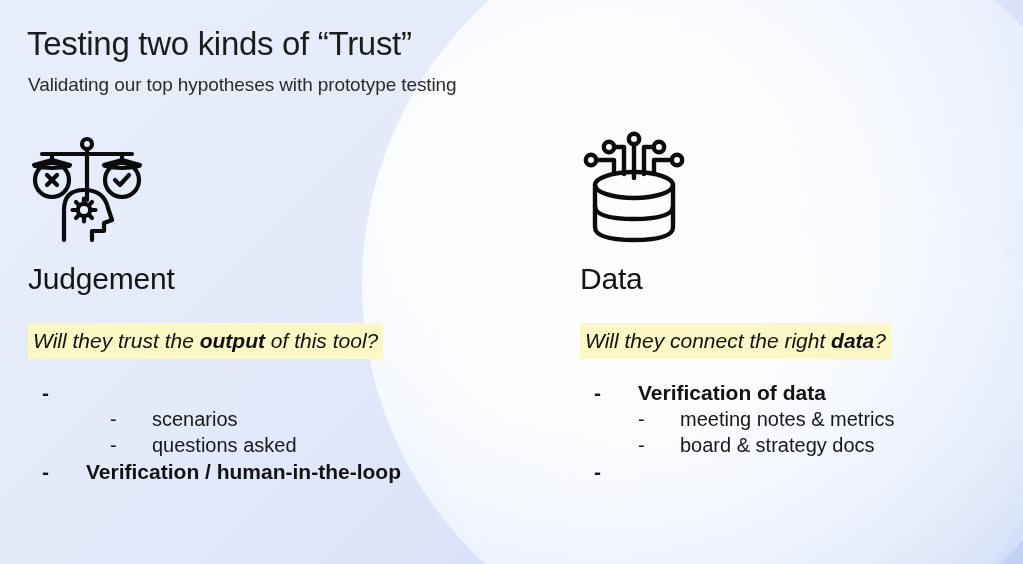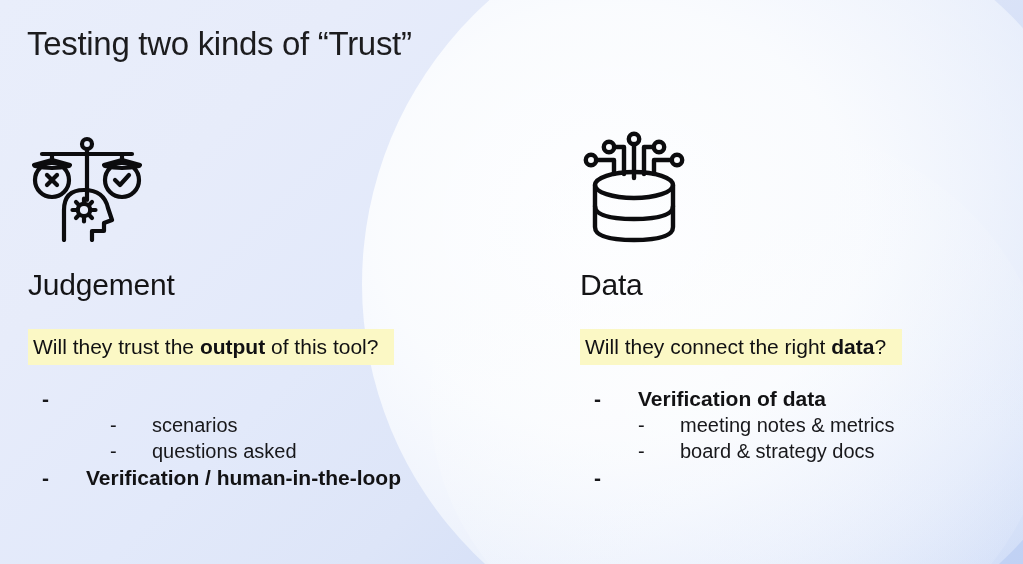--- a/index.html
+++ b/index.html
@@ -89,40 +89,41 @@
     width: 470px;
   }
   #column-judgement { left: 28px; }
   #column-data { left: 580px; }
 
   .icon-wrap {
     height: 118px;
     display: block;
   }
   .col-heading {
-    margin-top: 20px;
+    margin-top: 14px;
     font-size: 30px;
     font-weight: 500;
     letter-spacing: -0.2px;
     color: #141416;
     line-height: 1.1;
   }
 
   .question {
     margin-top: 35px;
     font-size: 21px;
     font-weight: 400;
     color: #111113;
     line-height: 1.0;
     white-space: nowrap;
   }
   .question .hl {
     background-color: #fbf8c5;
-    padding: 6px 16px 7px 5px;
+    padding: 6px 5px 7px 5px;
     box-decoration-break: clone;
+    font-style: italic;
     -webkit-box-decoration-break: clone;
   }
   .question b { font-weight: 700; }
 
   
   .bullets {
     margin-top: 28px;
     font-size: 0;
   }
   .bullet-row {
@@ -164,20 +165,21 @@
 <body>
 
 <div id="slide">
 
   <div id="bg-arc"></div>
   <div id="bg-arc2"></div>
 
   <div id="content">
 
     <div id="title">Testing two kinds of “Trust”</div>
+    <div id="subtitle">Validating our top hypotheses with prototype testing</div>
 
     <div class="column" id="column-judgement">
 
       <div class="icon-wrap">
         <svg width="118" height="112" viewBox="0 0 118 112" fill="none" stroke="#0c0c0e" stroke-width="4.2" stroke-linecap="round" stroke-linejoin="round">
 
           <circle cx="59" cy="14" r="5"></circle>
 
           <line x1="14" y1="24" x2="104" y2="24"></line>
 

